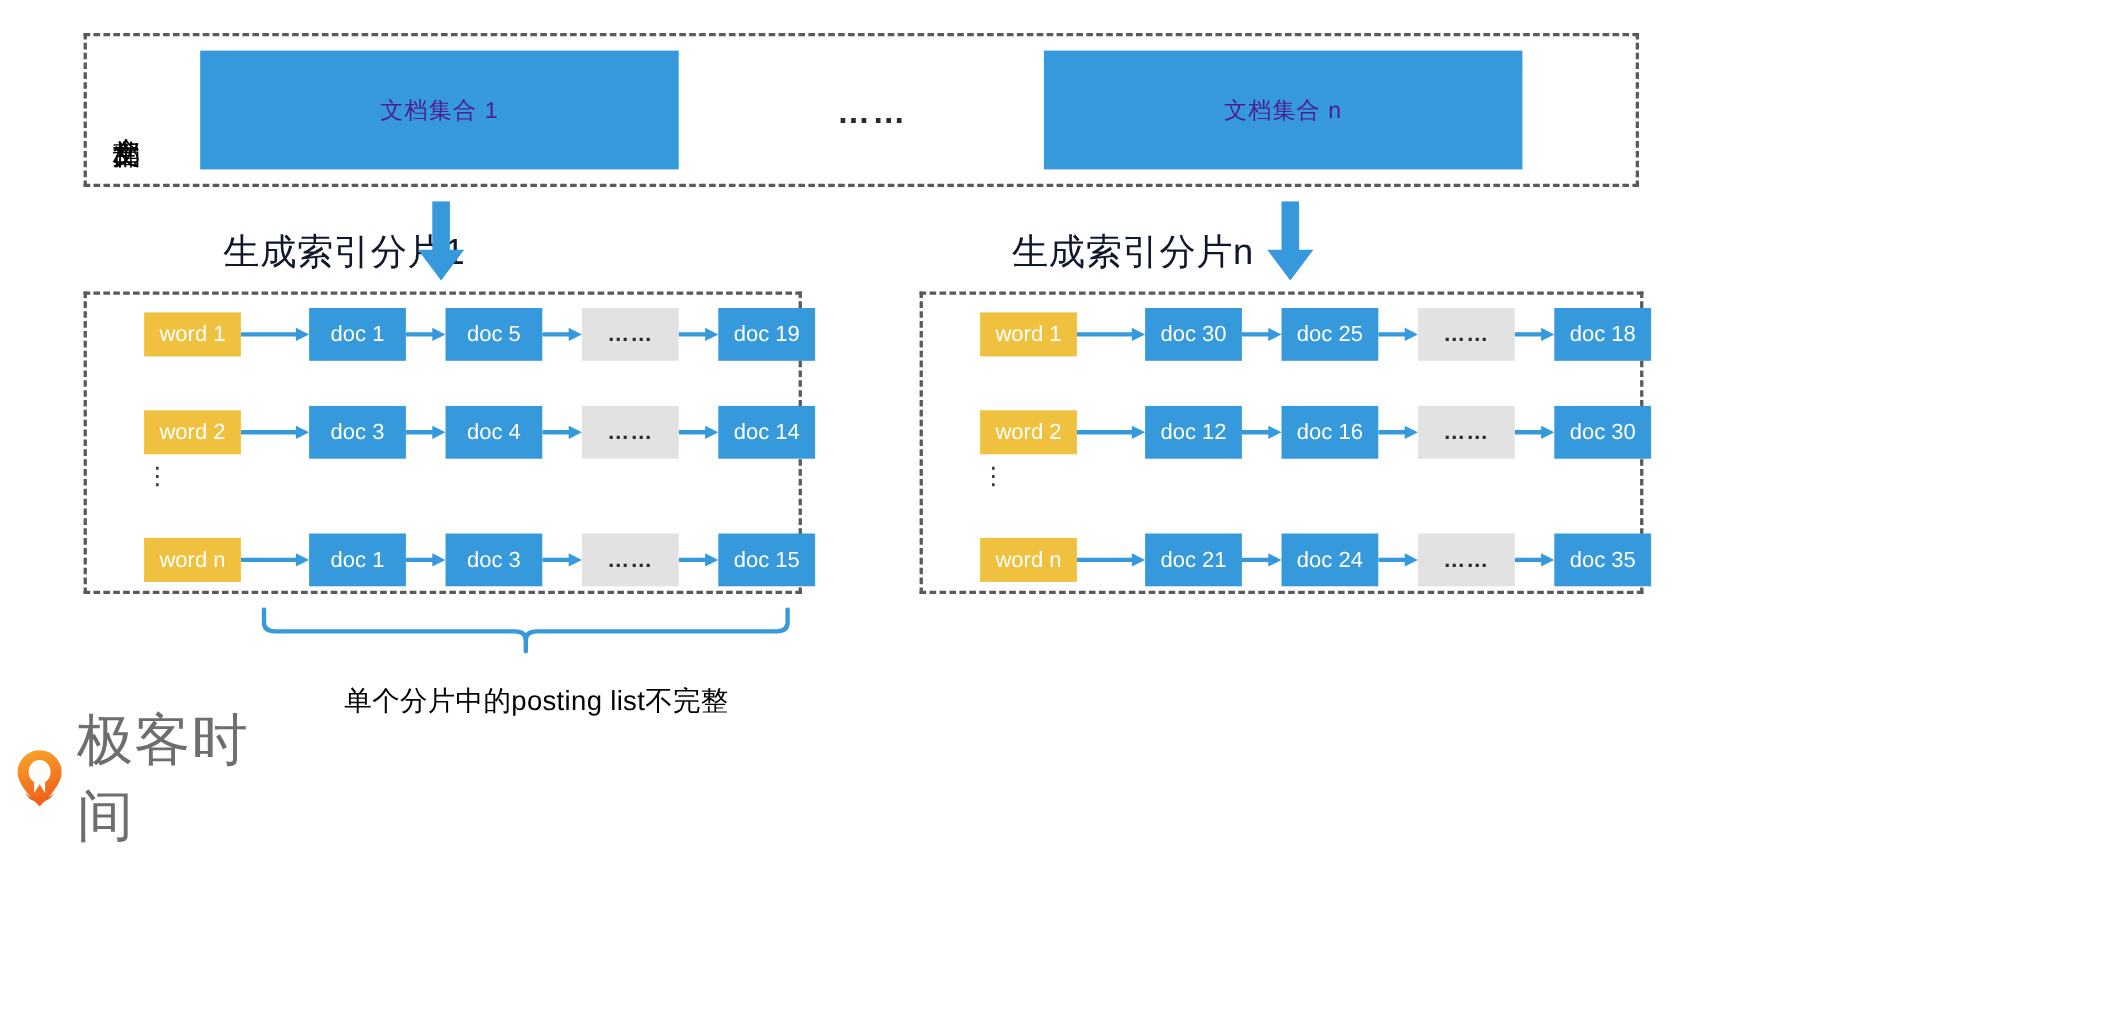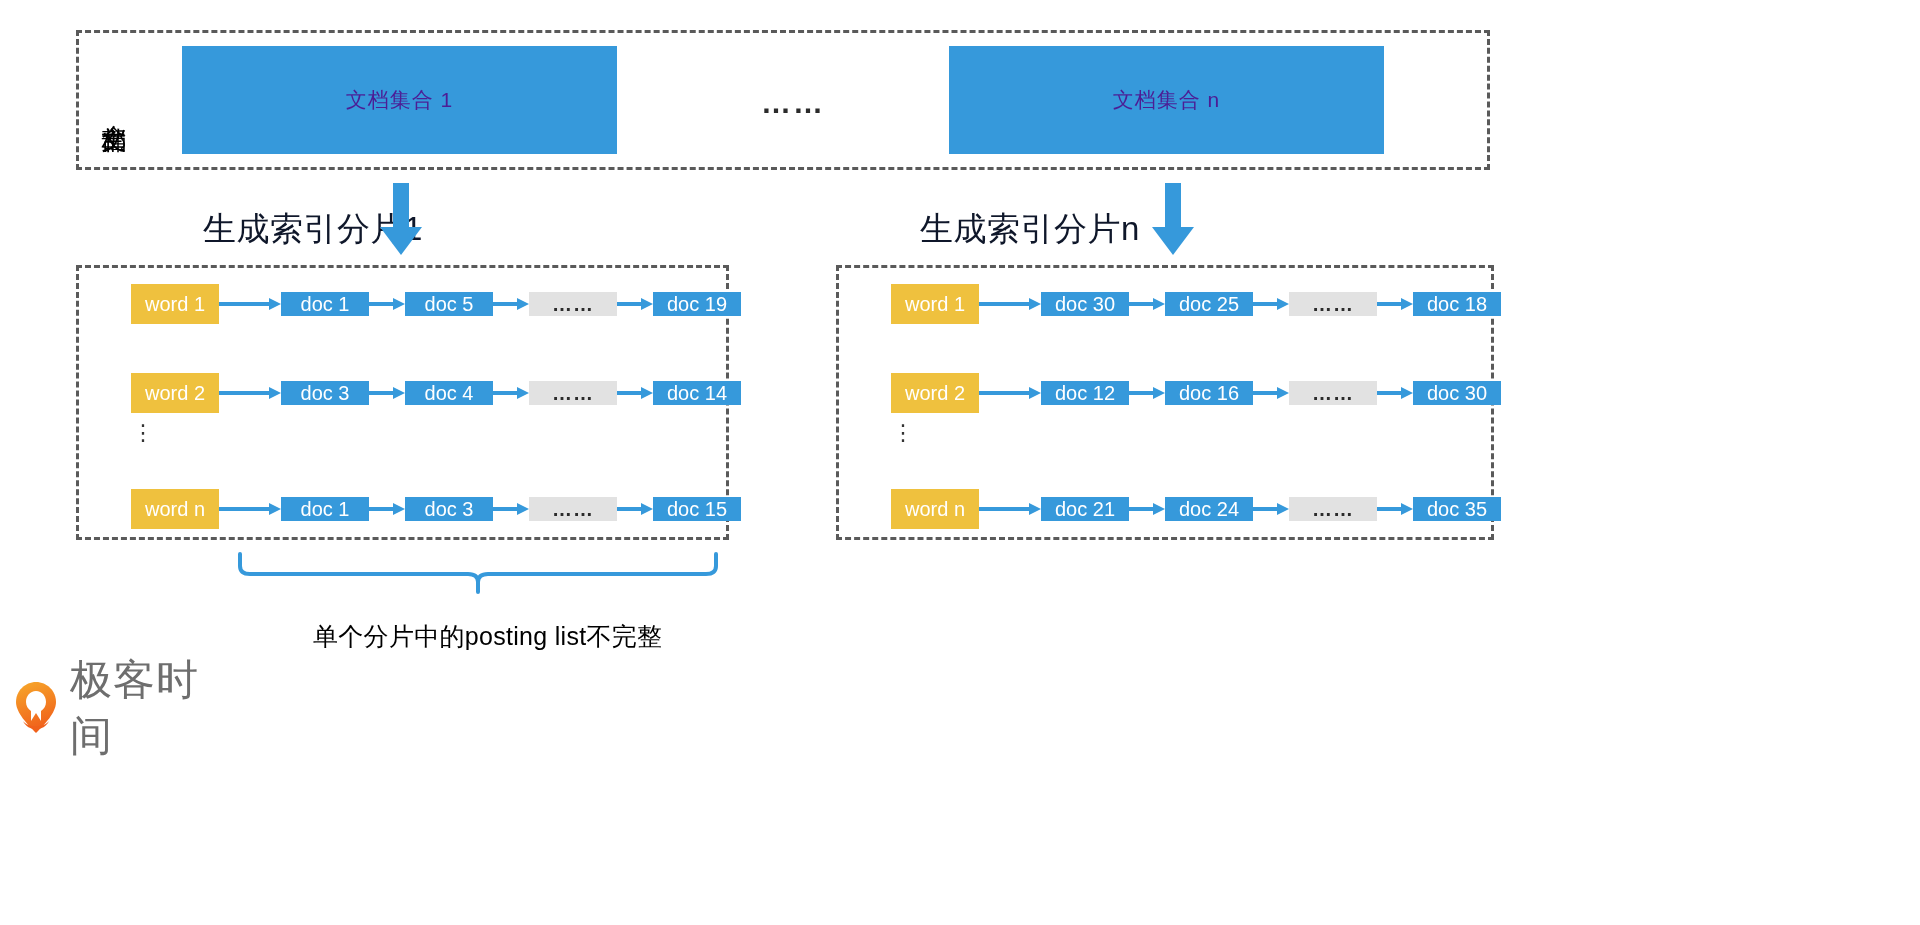--- a/index.html
+++ b/index.html
@@ -95,21 +95,21 @@
     color: #fff;
     font-size: 20px;
     display: flex;
     align-items: center;
     justify-content: center;
     flex: 0 0 auto;
     margin-left: 36px;
   }
   .doc-box {
     width: 88px;
-    height: 24px;
+    height: 48px;
     background: #3699DB;
     color: #fff;
     font-size: 20px;
     display: flex;
     align-items: center;
     justify-content: center;
     flex: 0 0 auto;
   }
   .doc-box.gap {
     background: #E2E2E2;
@@ -142,21 +142,21 @@
     left: 313px; top: 620px;
     font-size: 25px; color: #000; white-space: nowrap;
     letter-spacing: 0.3px;
   }
 
   
   #logo { left: 14px; top: 676px; width: 220px; height: 64px; display: flex; align-items: center; }
   #logo-mark { width: 44px; height: 54px; flex: 0 0 auto; }
   #logo-text {
     margin-left: 12px;
-    font-size: 42px;
+    font-size: 51px;
     color: #6E6E6E;
     letter-spacing: 1px;
     font-family: "DejaVu Sans", "Liberation Sans", sans-serif;
   }
 </style>
 </head>
 <body>
 
 <div class="abs" id="top-panel"></div>
 

